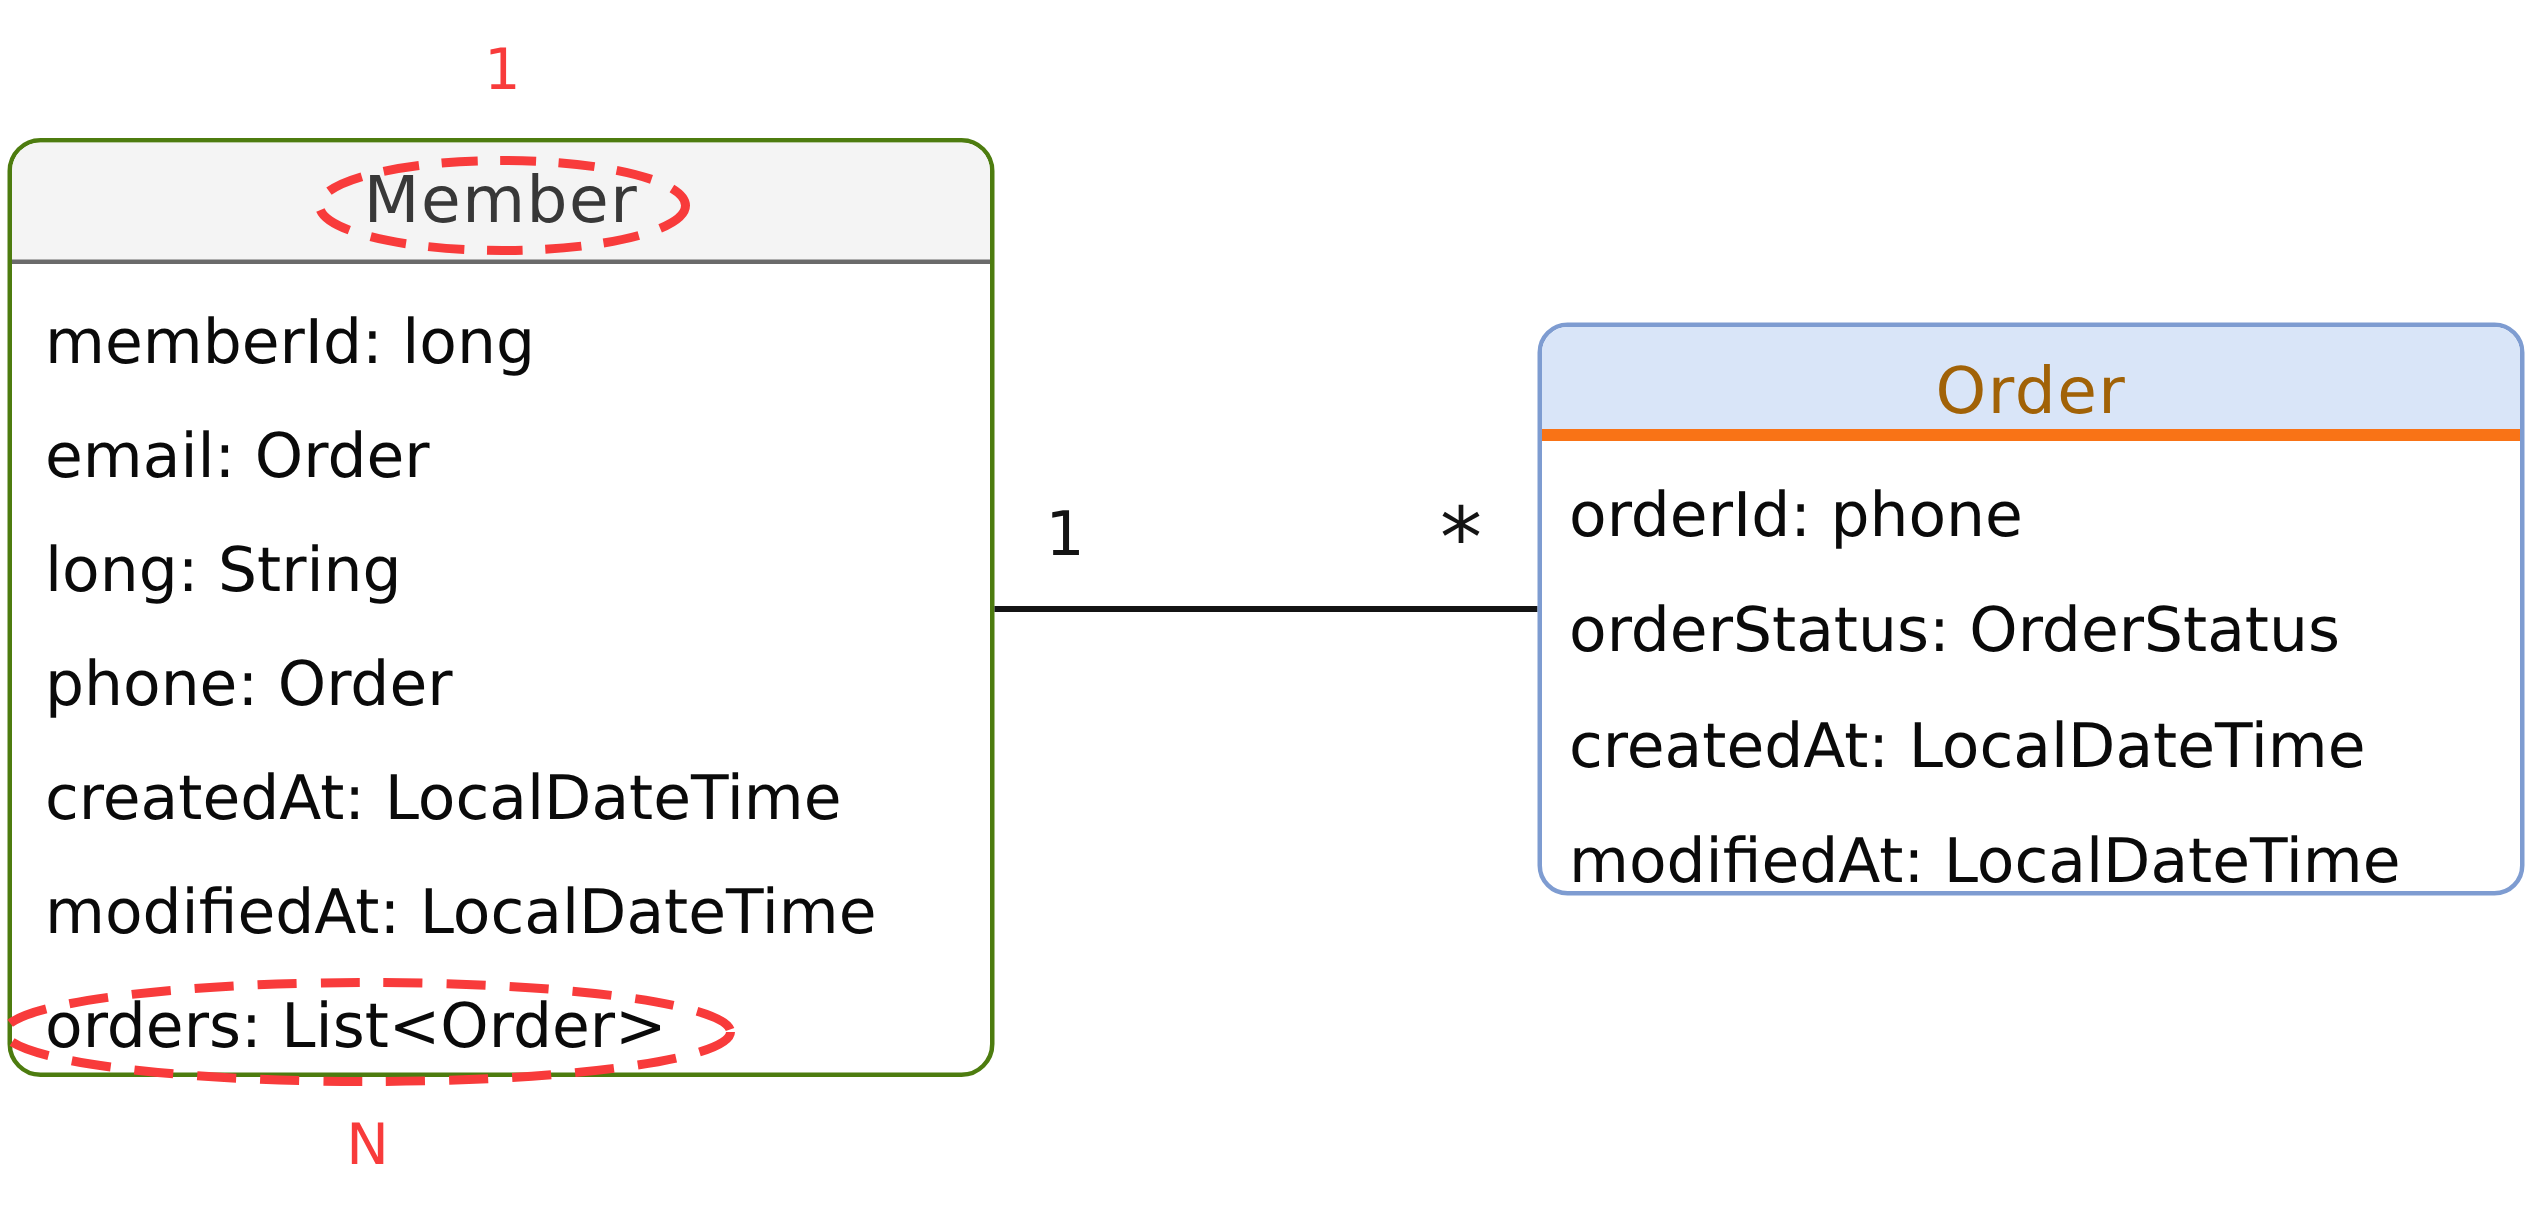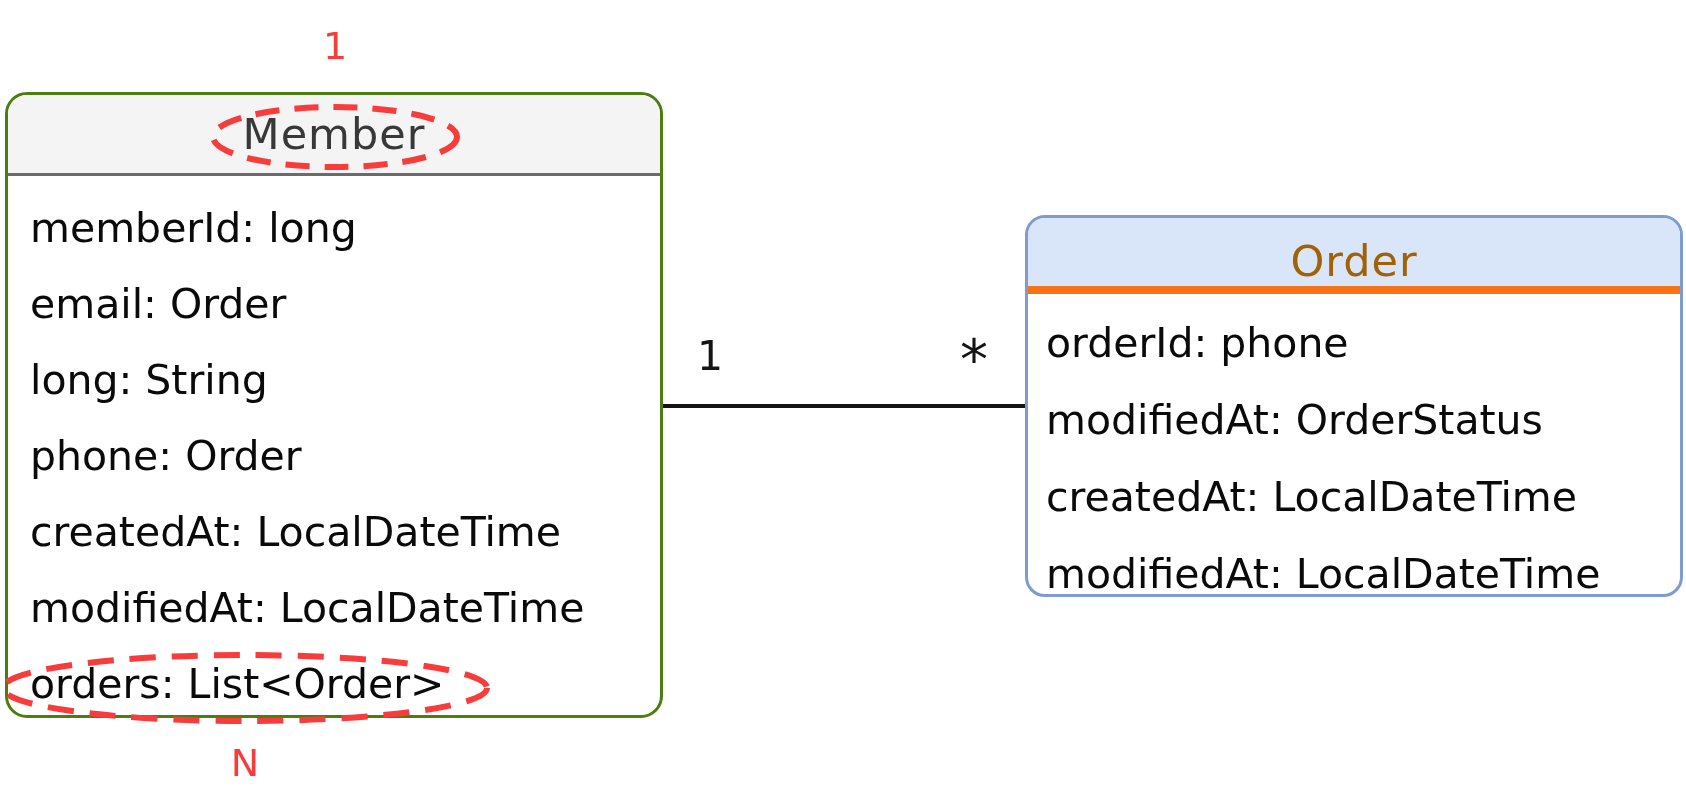--- a/index.html
+++ b/index.html
@@ -101,21 +101,21 @@
   <div class="connector"></div>
   <div class="mult one">1</div>
   <div class="mult star">*</div>
 
   <div class="class-box order">
     <div class="box-header">
       <span>Order</span>
     </div>
     <div class="box-body">
       <div class="attr-row">orderId: phone</div>
-      <div class="attr-row">modifiedAt: OrderStatus</div>
+      <div class="attr-row">orderStatus: OrderStatus</div>
       <div class="attr-row">createdAt: LocalDateTime</div>
       <div class="attr-row">modifiedAt: LocalDateTime</div>
     </div>
   </div>
 
   <svg class="overlay" viewBox="0 0 1686 810" xmlns="http://www.w3.org/2000/svg">
     <ellipse cx="335" cy="137" rx="122" ry="30" fill="none" stroke-width="6" stroke-dasharray="24 15" stroke="#f83b3b"></ellipse>
     <ellipse cx="245" cy="688" rx="242" ry="33" fill="none" stroke-width="6" stroke-dasharray="26 16" stroke="#f83b3b"></ellipse>
   </svg>
 

